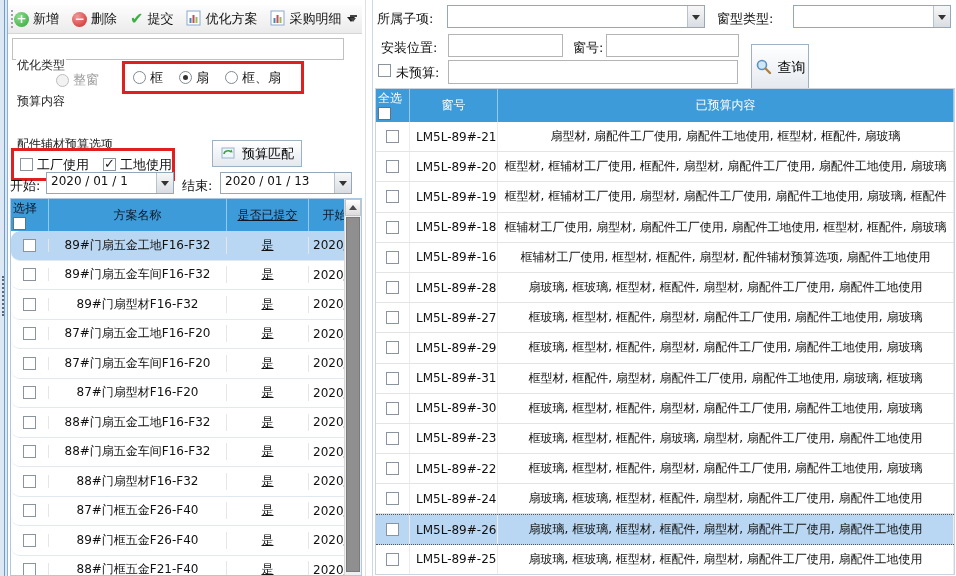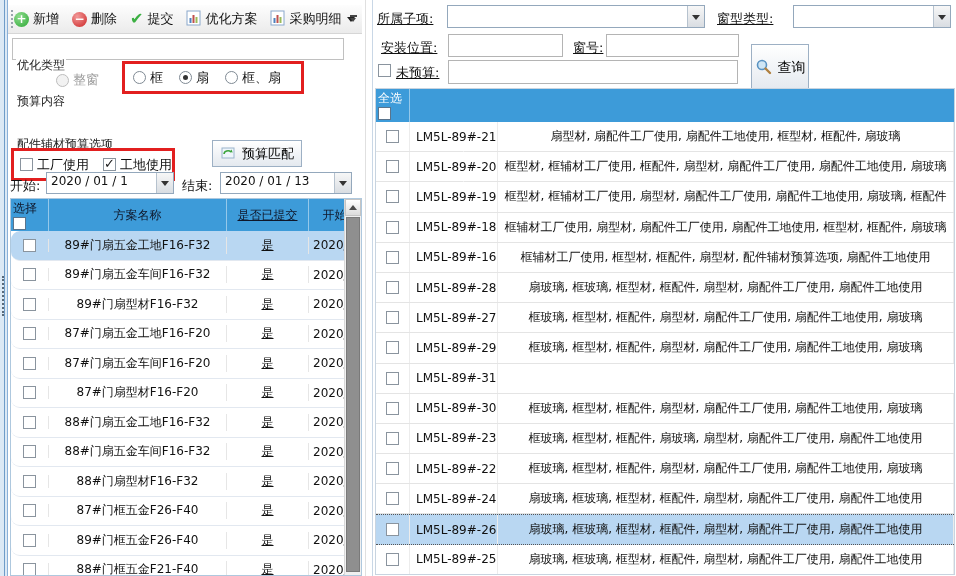--- a/index.html
+++ b/index.html
@@ -75,26 +75,26 @@
   .lc.c-start{justify-content:flex-start;padding-left:4px;}
 
   
   .vscroll{position:absolute;right:0;top:0;bottom:0;width:17px;background:#f0f0f0;border-left:1px solid #d8d8d8;}
   .sb-btn{position:absolute;left:0;right:0;height:17px;background:linear-gradient(#ffffff,#dcdcdc);border:1px solid #c4c4c4;display:flex;align-items:center;justify-content:center;}
   .sb-up{top:0;}
   .sb-up::after{content:'';width:0;height:0;border:4px solid transparent;border-bottom:5px solid #4a4a4a;margin-bottom:4px;}
   .sb-thumb{position:absolute;left:1px;right:1px;top:18px;bottom:3px;background:#8f8f8f;border:1px solid #7a7a7a;}
 
   
-  .flabel{position:absolute;font-size:13px;white-space:nowrap;text-decoration:underline;}
+  .flabel{position:absolute;font-size:13px;white-space:nowrap;}
   .rinput{position:absolute;border:1px solid #b4b4b4;height:23px;font-size:12px;padding:0 4px;font-family:inherit;background:#fff;}
   .rcheck{position:absolute;}
 
   .rtable{position:absolute;left:2px;top:88px;width:580px;height:487px;border:1px solid #c8d4e0;overflow:hidden;background:#fff;}
-  .rhead{display:flex;height:33px;background:var(--header-blue);color:#fff;flex-direction:column;}
+  .rhead{display:flex;height:33px;background:var(--header-blue);color:#fff;}
   .rc-sel{width:34px;flex:0 0 34px;}
   .rc-no{width:88px;flex:0 0 88px;}
   .rc-content{flex:1;}
   .rrow{display:flex;height:30.2px;border-bottom:1px solid #e4e4e4;background:#fff;align-items:stretch;}
   .rrow.sel{background:var(--sel-row);border-top:1px dotted #555;border-bottom:1px dotted #555;}
   .rc{display:flex;align-items:center;font-size:12px;border-right:1px solid #ececec;overflow:hidden;white-space:nowrap;}
   .rc.rc-sel{justify-content:center;}
   .rc.rc-no{justify-content:flex-start;padding-left:6px;}
   .rc.rc-content{justify-content:center;padding:0 2px;}
 </style>
@@ -413,20 +413,21 @@
               <span class="cb"></span>
             </div>
             <div class="rc rc-no">LM5L-89#-29F27</div>
             <div class="rc rc-content">框玻璃, 框型材, 框配件, 扇型材, 扇配件工厂使用, 扇配件工地使用, 扇玻璃</div>
           </div>
           <div class="rrow">
             <div class="rc rc-sel">
               <span class="cb"></span>
             </div>
             <div class="rc rc-no">LM5L-89#-31F29</div>
+            <div class="rc rc-content">框型材, 框配件, 扇型材, 扇配件工厂使用, 扇配件工地使用, 扇玻璃, 框玻璃</div>
           </div>
           <div class="rrow">
             <div class="rc rc-sel">
               <span class="cb"></span>
             </div>
             <div class="rc rc-no">LM5L-89#-30F28</div>
             <div class="rc rc-content">框玻璃, 框型材, 框配件, 扇型材, 扇配件工厂使用, 扇配件工地使用, 扇玻璃</div>
           </div>
           <div class="rrow">
             <div class="rc rc-sel">

